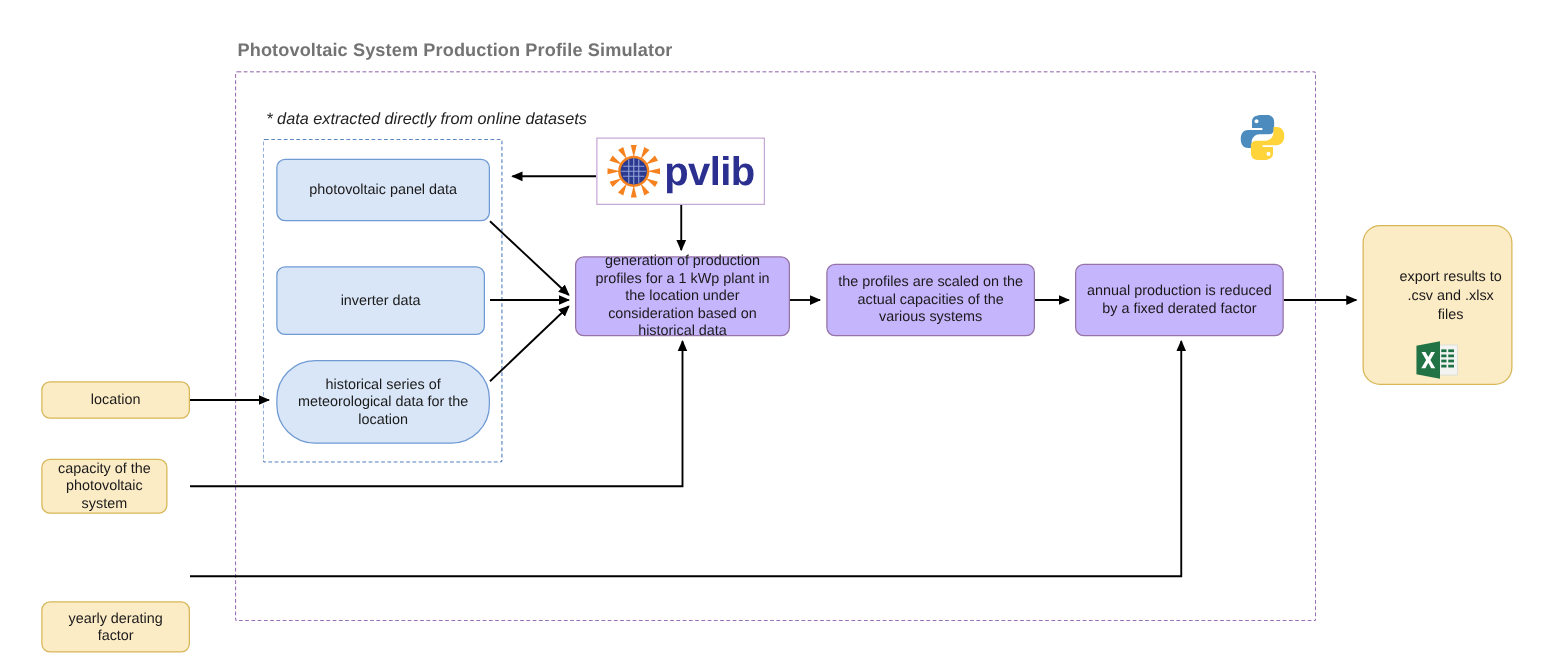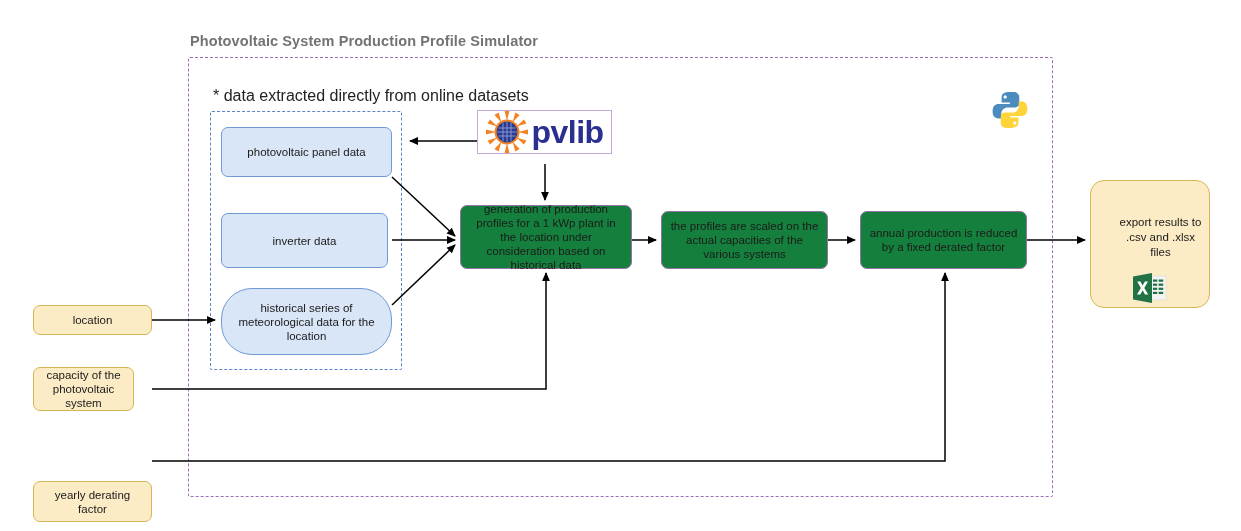--- a/index.html
+++ b/index.html
@@ -52,21 +52,22 @@
     width: 192px;
     height: 259px;
     border: 1.6px dashed #5b85c4;
     box-sizing: border-box;
     border-radius: 2px;
   }
   .note-text {
     position: absolute;
     left: 213px;
     top: 87px;
-    font-size: 16px;
+    font-size: 13px;
+    font-style: italic;
     color: #222222;
     white-space: nowrap;
   }
   .node {
     position: absolute;
     box-sizing: border-box;
     display: flex;
     align-items: center;
     justify-content: center;
     text-align: center;
@@ -74,41 +75,41 @@
     line-height: 14px;
     color: #1a1a1a;
     border-radius: 7px;
     padding: 3px 6px;
   }
   .node.data-blue {
     background: #d9e6f7;
     border: 1px solid #6f9ad4;
   }
   .node.proc-purple {
-    background: #15803d;
+    background: #c4b5fd;
     border: 1px solid #9673a6;
   }
   .node.input-yellow {
     background: #fcecc6;
     border: 1px solid #d6b656;
   }
   .node.export-yellow {
     background: #fcecc6;
     border: 1px solid #d6b656;
     border-radius: 14px;
     flex-direction: column;
     justify-content: flex-start;
     padding-top: 34px;
   }
   .pvlib-card {
     position: absolute;
     left: 477px;
     top: 110px;
     width: 135px;
-    height: 44px;
+    height: 54px;
     background: #ffffff;
     border: 1.5px solid #c7a9d6;
     display: flex;
     align-items: center;
     justify-content: center;
     gap: 2px;
     box-sizing: border-box;
   }
   .pvlib-word {
     font-size: 32px;

